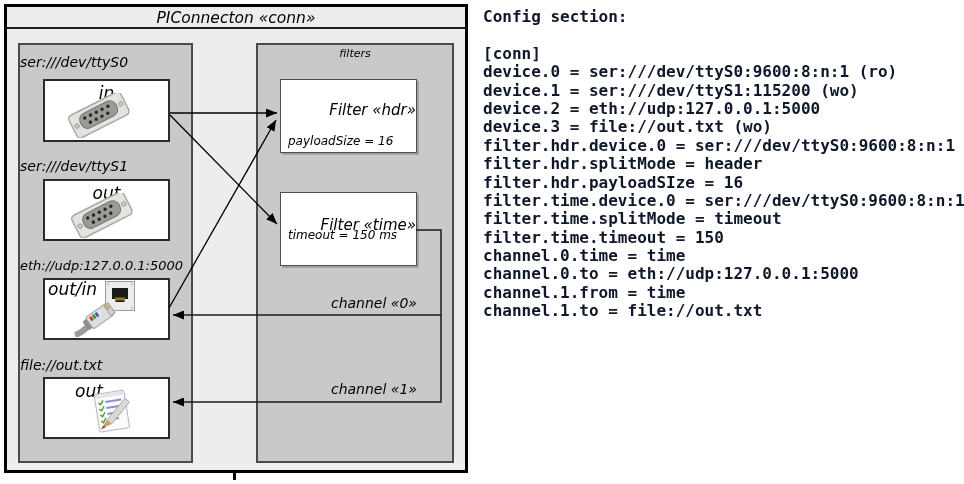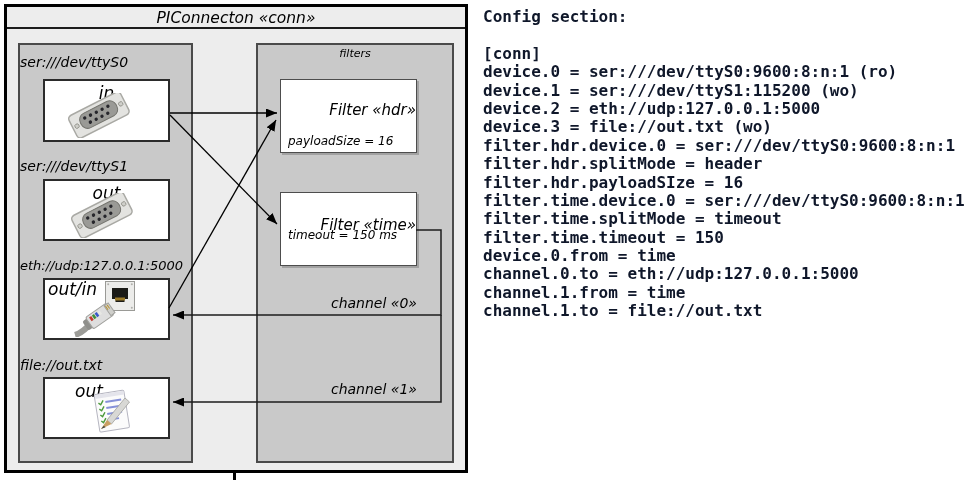--- a/index.html
+++ b/index.html
@@ -210,19 +210,19 @@
     <div class="cfg-line">device.0 = ser:///dev/ttyS0:9600:8:n:1 (ro)</div>
     <div class="cfg-line">device.1 = ser:///dev/ttyS1:115200 (wo)</div>
     <div class="cfg-line">device.2 = eth://udp:127.0.0.1:5000</div>
     <div class="cfg-line">device.3 = file://out.txt (wo)</div>
     <div class="cfg-line">filter.hdr.device.0 = ser:///dev/ttyS0:9600:8:n:1</div>
     <div class="cfg-line">filter.hdr.splitMode = header</div>
     <div class="cfg-line">filter.hdr.payloadSIze = 16</div>
     <div class="cfg-line">filter.time.device.0 = ser:///dev/ttyS0:9600:8:n:1</div>
     <div class="cfg-line">filter.time.splitMode = timeout</div>
     <div class="cfg-line">filter.time.timeout = 150</div>
-    <div class="cfg-line">device.0.from = time</div>
+    <div class="cfg-line">channel.0.time = time</div>
     <div class="cfg-line">channel.0.to = eth://udp:127.0.0.1:5000</div>
     <div class="cfg-line">channel.1.from = time</div>
     <div class="cfg-line">channel.1.to = file://out.txt</div>
   </div>
 
 </div>
 
 </body></html>

